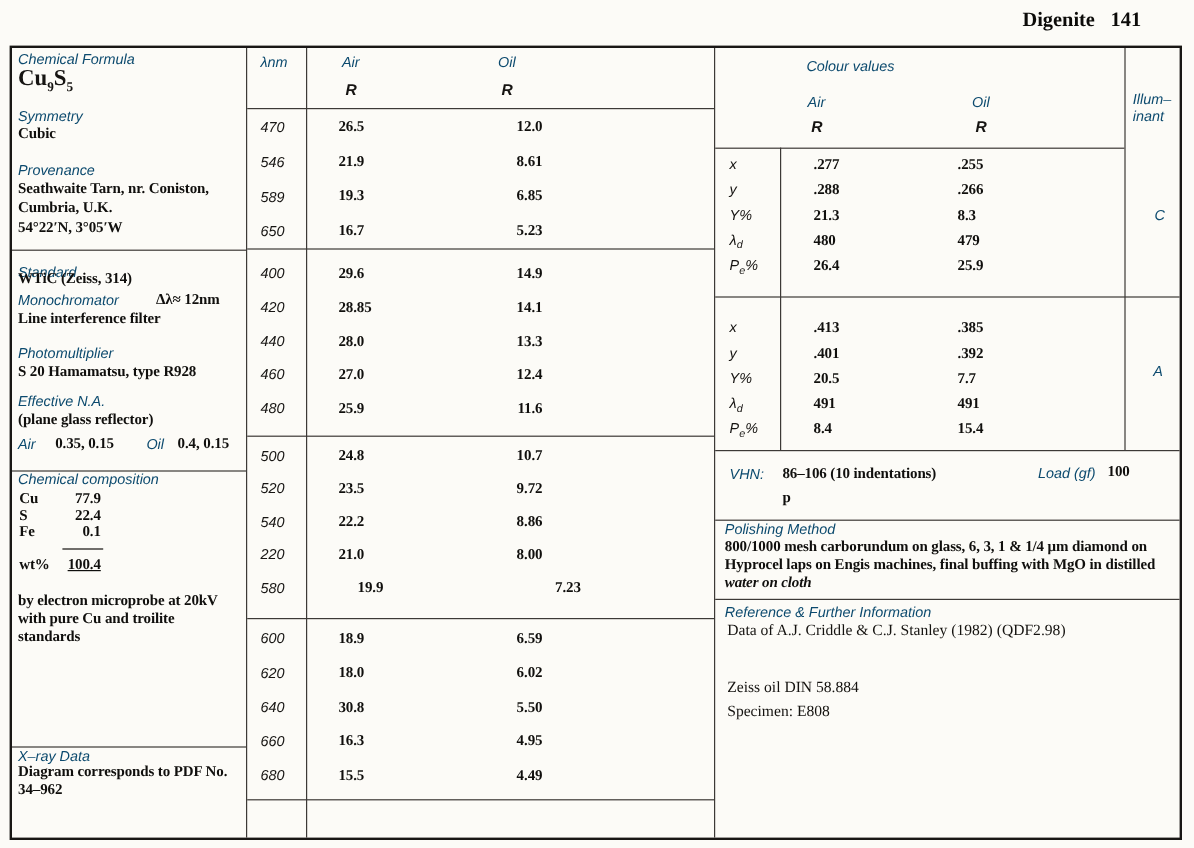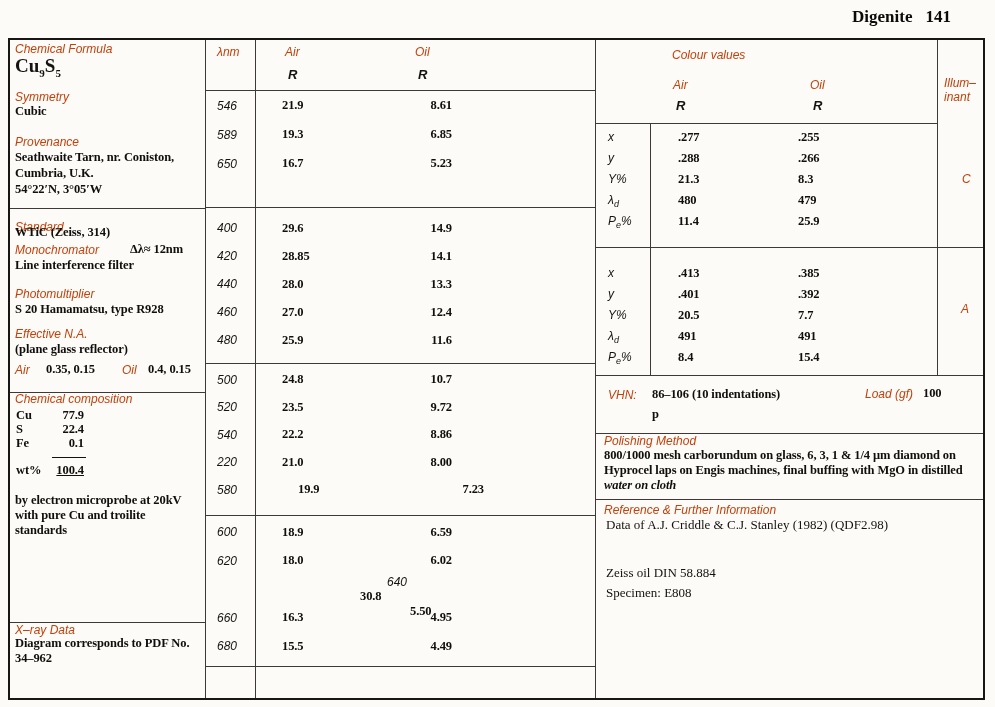--- a/index.html
+++ b/index.html
@@ -1,20 +1,20 @@
 <!DOCTYPE html>
 <html><head>
 <meta charset="utf-8">
 <style>
   html,body{margin:0;padding:0;background:#e8e8e6;}
   .sheet{position:relative;width:995px;height:707px;background:#fcfbf7;overflow:hidden;
          font-family:"Liberation Sans",sans-serif;color:#161412;}
   .a{position:absolute;}
   
-  .lbl{font:italic 12px "Liberation Sans",sans-serif;color:#c2410c;white-space:nowrap;}
+  .lbl{font:italic 12px "Liberation Sans",sans-serif;color:#0c4a6e;white-space:nowrap;}
   .val{font:bold 12.5px "Liberation Serif",serif;letter-spacing:-0.1px;color:#100f0d;white-space:nowrap;}
   .ser{font:13px "Liberation Serif",serif;color:#14120f;white-space:nowrap;}
   .rhead{font:bold italic 13px "Liberation Sans",sans-serif;white-space:nowrap;}
   .title{font:bold 17px "Liberation Serif",serif;color:#0c0b09;}
   .title .num{margin-left:13px;}
   .formula{font:bold 19px "Liberation Serif",serif;white-space:nowrap;}
   .formula sub{font-size:11px;}
   .subsc{font-size:9px;vertical-align:-3px;}
   
   .tbl{left:8px;top:38px;width:973px;height:658px;border:2px solid #191715;background:transparent;}
@@ -108,20 +108,25 @@
       <div class="a hline" style="left:0;right:0;top:626px;"></div>
 
       <div class="a lbl" style="left:11px;top:5px;">λnm</div>
       <div class="a lbl" style="left:79px;top:5px;">Air</div>
       <div class="a lbl" style="left:209px;top:5px;">Oil</div>
       <div class="a rhead" style="left:82px;top:27px;">R</div>
       <div class="a rhead" style="left:212px;top:27px;">R</div>
 
       <div class="a" style="left:0;top:50px;width:389px;padding-top:1px;">
         <div class="rrow" style="height:29px;">
+            <span class="rnm">470</span>
+            <span class="rair val">26.5</span>
+            <span class="roil val">12.0</span>
+          </div>
+        <div class="rrow" style="height:29px;">
             <span class="rnm">546</span>
             <span class="rair val">21.9</span>
             <span class="roil val">8.61</span>
           </div>
         <div class="rrow" style="height:29px;">
             <span class="rnm">589</span>
             <span class="rair val">19.3</span>
             <span class="roil val">6.85</span>
           </div>
         <div class="rrow" style="height:29px;">
@@ -191,21 +196,21 @@
         <div class="rrow" style="height:28.5px;">
             <span class="rnm">600</span>
             <span class="rair val">18.9</span>
             <span class="roil val">6.59</span>
           </div>
         <div class="rrow" style="height:28.5px;">
             <span class="rnm">620</span>
             <span class="rair val">18.0</span>
             <span class="roil val">6.02</span>
           </div>
-        <div class="rrow" style="height:28.5px;flex-direction:column;">
+        <div class="rrow" style="height:28.5px;">
             <span class="rnm">640</span>
             <span class="rair val">30.8</span>
             <span class="roil val">5.50</span>
           </div>
         <div class="rrow" style="height:28.5px;">
             <span class="rnm">660</span>
             <span class="rair val">16.3</span>
             <span class="roil val">4.95</span>
           </div>
         <div class="rrow" style="height:28.5px;">
@@ -260,21 +265,21 @@
             <span class="cair val">21.3</span>
             <span class="coil val">8.3</span>
           </div>
         <div class="crow" style="height:21px;">
             <span class="cl"><span>λ</span><span class="subsc">d</span><span></span></span>
             <span class="cair val">480</span>
             <span class="coil val">479</span>
           </div>
         <div class="crow" style="height:21px;">
             <span class="cl"><span>P</span><span class="subsc">e</span><span>%</span></span>
-            <span class="cair val">11.4</span>
+            <span class="cair val">26.4</span>
             <span class="coil val">25.9</span>
           </div>
       </div>
       <div class="a lbl" style="left:366px;top:132px;">C</div>
 
       <div class="a" style="left:0;top:207px;width:341px;padding-top:16px;">
         <div class="crow" style="height:21px;">
             <span class="cl"><span>x</span><span class="subsc"></span><span></span></span>
             <span class="cair val">.413</span>
             <span class="coil val">.385</span>

